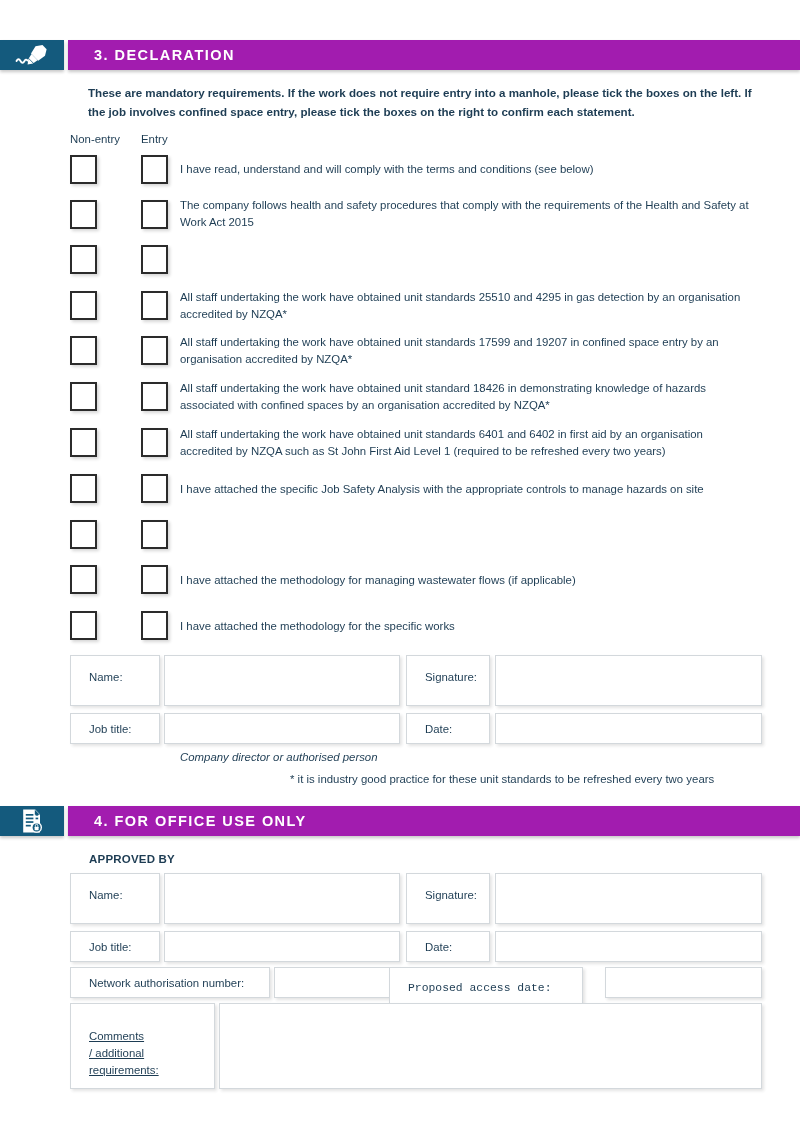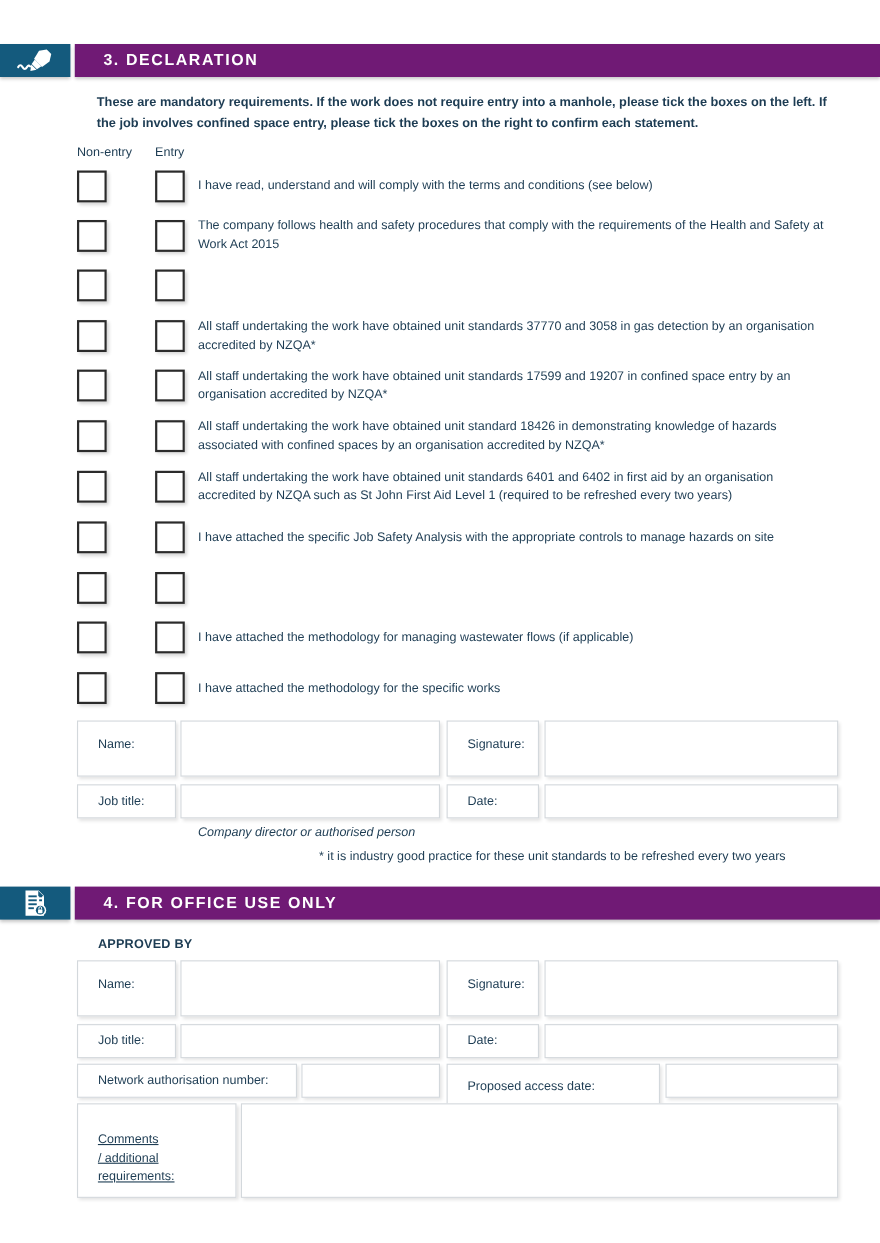--- a/index.html
+++ b/index.html
@@ -32,21 +32,21 @@
   .section-icon-box {
     width: 64px;
     background: #145a7d;
     display: flex;
     align-items: center;
     justify-content: center;
     box-shadow: 0 2px 3px rgba(0,0,0,0.22);
   }
   .section-title-box {
     width: 732px;
-    background: #701a75;
+    background: #a21caf;
     display: flex;
     align-items: center;
     margin-left: 4px;
     box-shadow: 0 2px 3px rgba(0,0,0,0.22);
   }
   .section-title-box .title {
     color: #ffffff;
     font-size: 14.5px;
     font-weight: bold;
     letter-spacing: 1.45px;
@@ -160,21 +160,21 @@
 
   <div class="cb" style="left:70px; top:200px;"></div>
   <div class="cb" style="left:141px; top:200px;"></div>
   <div class="cb-label" style="left:180px; top:197px; width:570px;">The company follows health and safety procedures that comply with the requirements of the Health and Safety at Work Act 2015</div>
 
   <div class="cb" style="left:70px; top:245px;"></div>
   <div class="cb" style="left:141px; top:245px;"></div>
 
   <div class="cb" style="left:70px; top:291px;"></div>
   <div class="cb" style="left:141px; top:291px;"></div>
-  <div class="cb-label" style="left:180px; top:289px; width:570px;">All staff undertaking the work have obtained unit standards 37770 and 3058 in gas detection by an organisation accredited by NZQA*</div>
+  <div class="cb-label" style="left:180px; top:289px; width:570px;">All staff undertaking the work have obtained unit standards 25510 and 4295 in gas detection by an organisation accredited by NZQA*</div>
 
   <div class="cb" style="left:70px; top:336px;"></div>
   <div class="cb" style="left:141px; top:336px;"></div>
   <div class="cb-label" style="left:180px; top:334px; width:572px;">All staff undertaking the work have obtained unit standards 17599 and 19207 in confined space entry by an organisation accredited by NZQA*</div>
 
   <div class="cb" style="left:70px; top:382px;"></div>
   <div class="cb" style="left:141px; top:382px;"></div>
   <div class="cb-label" style="left:180px; top:380px; width:572px;">All staff undertaking the work have obtained unit standard 18426 in demonstrating knowledge of hazards associated with confined spaces by an organisation accredited by NZQA*</div>
 
   <div class="cb" style="left:70px; top:428px;"></div>
@@ -274,21 +274,21 @@
   <div class="cell mid" style="left:495px; top:931px; width:267px; height:31px;">
     <span class="cell-label"></span>
   </div>
 
   <div class="cell mid" style="left:70px; top:967px; width:200px; height:31px;">
     <span class="cell-label">Network authorisation number:</span>
   </div>
   <div class="cell mid" style="left:274px; top:967px; width:126px; height:31px;">
     <span class="cell-label"></span>
   </div>
-  <div class="cell mid" style="left:406px; top:967px; width:194px; height:41px;">
+  <div class="cell mid" style="left:389px; top:967px; width:194px; height:41px;font-family:Liberation Mono, monospace;">
     <span class="cell-label">Proposed access date:</span>
   </div>
   <div class="cell mid" style="left:605px; top:967px; width:157px; height:31px;">
     <span class="cell-label"></span>
   </div>
 
   <div class="cell" style="left:70px; top:1003px; width:145px; height:86px;">
     <span class="cell-label" style="top:24px;text-decoration:underline;">Comments
 / additional
 requirements:</span>

